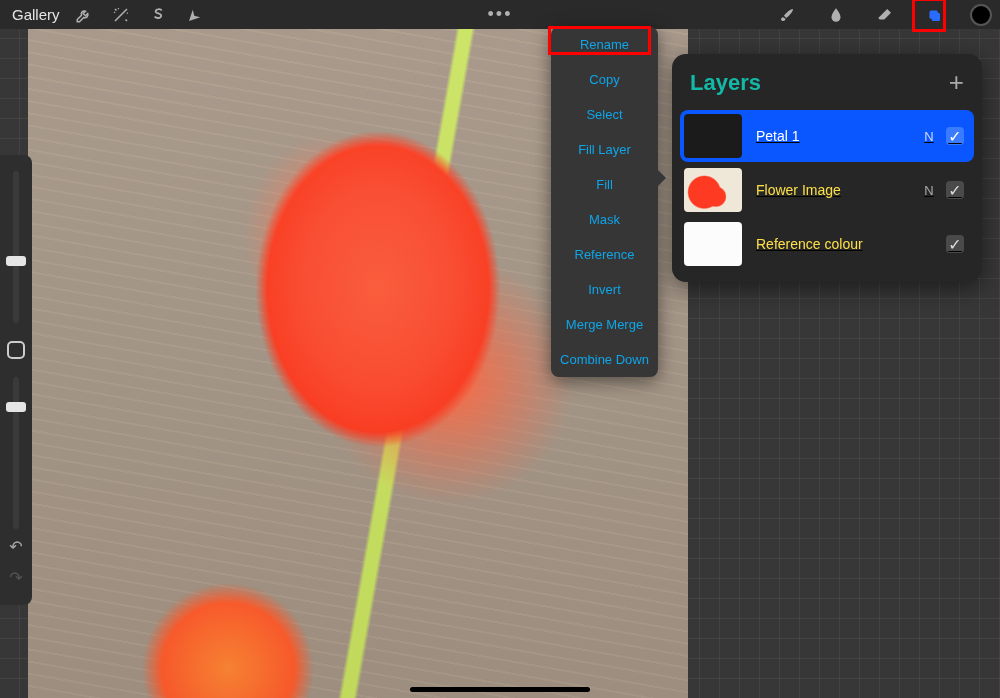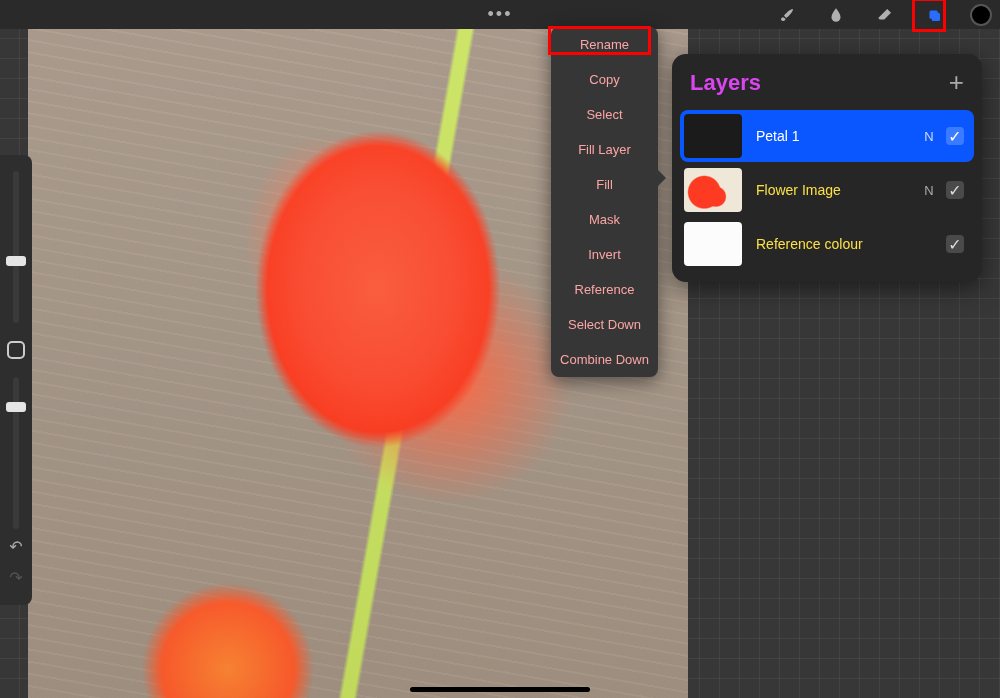--- a/index.html
+++ b/index.html
@@ -65,46 +65,46 @@
     .ur-icon.dim { color: #555; }
 
     
     .context-menu {
       position: absolute; top: 27px; left: 551px; width: 107px;
       background: #363636; border-radius: 8px; overflow: visible;
       z-index: 30; box-shadow: 0 4px 18px rgba(0,0,0,0.5);
     }
     .ctx-item {
       height: 35px; display: flex; align-items: center; justify-content: center;
-      font-size: 13px; color: #fca5a5; cursor: pointer;
+      font-size: 13px; color: #0ea5e9; cursor: pointer;
     }
     .ctx-arrow {
       position: absolute; top: 143px; right: -8px; width: 0; height: 0;
       border-top: 8px solid transparent;
       border-bottom: 8px solid transparent;
       border-left: 8px solid #363636;
     }
     .hb-rename { top: 26px; left: 548px; width: 103px; height: 29px; z-index: 40; }
 
     
     .layers-panel {
       position: absolute; top: 54px; right: 18px; width: 310px;
       background: #262626; border-radius: 14px; overflow: hidden;
       z-index: 25; box-shadow: 0 6px 24px rgba(0,0,0,0.5);
     }
     .lp-header {
       display: flex; align-items: center; justify-content: space-between;
       padding: 16px 18px 14px 18px;
     }
-    .lp-title { font-size: 22px; font-weight: 600; color: #d946ef; }
+    .lp-title { font-size: 22px; font-weight: 600; color: #14b8a6; }
     .lp-add { color: #aaa; font-size: 26px; font-weight: 200; cursor: pointer; line-height: 0.6; }
     .layer-list { padding: 0 8px 10px 8px; }
     .layer-row {
       display: flex; align-items: center; height: 52px; border-radius: 8px;
-      padding: 0 10px 0 4px; margin-bottom: 2px; cursor: pointer;
+      padding: 0 10px 0 4px; margin-bottom: 2px; cursor: pointer; text-decoration: underline;
     }
     .layer-row.selected { background: #0b57ff; }
     .layer-thumb {
       width: 58px; height: 44px; border-radius: 4px; background: #1b1b1b; flex-shrink: 0;
     }
     .lt-flower {
       background:
         radial-gradient(circle at 35% 55%, #ff3a22 0 35%, transparent 38%),
         radial-gradient(circle at 55% 65%, #ff3a22 0 22%, transparent 25%),
         #efe7d8;
@@ -130,20 +130,44 @@
     }
   </style>
 </head>
 <body>
 
 <div class="canvas-area">
   <div class="artwork"></div>
 </div>
 
 <div class="top-toolbar">
+  <div class="top-left">
+    <span class="gallery-btn">Gallery</span>
+
+    <span class="tool-icon">
+      <svg viewBox="0 0 24 24" fill="none" stroke="currentColor" stroke-width="2">
+          <path d="M14 7a4 4 0 0 0-5.3 5.3L3 18v3h3l5.7-5.7A4 4 0 0 0 17 10l-3 3-3-3 3-3z"></path>
+        </svg>
+    </span>
+    <span class="tool-icon">
+      <svg viewBox="0 0 24 24" fill="none" stroke="currentColor" stroke-width="2">
+          <path d="M4 20 20 4M4 4l2 2M18 18l2 2M8 3l1 1M3 8l1 1M20 9l1 1"></path>
+        </svg>
+    </span>
+    <span class="tool-icon">
+      <svg viewBox="0 0 24 24" fill="none" stroke="currentColor" stroke-width="2.4">
+          <path d="M17 6c-1-1.4-3-2-5-1.5C9 5 8 7 9.5 8.5S15 10 16 12s-1 4-4 4c-2 0-3.5-.7-4.5-2"></path>
+        </svg>
+    </span>
+    <span class="tool-icon">
+      <svg viewBox="0 0 24 24" fill="currentColor">
+          <path d="M4 20 9 5l2 8 8 2z"></path>
+        </svg>
+    </span>
+  </div>
 
   <span class="top-center">•••</span>
 
   <div class="top-right">
     <span class="tool-icon">
       <svg viewBox="0 0 24 24" fill="currentColor">
           <path d="M20 4c-4 0-10 6-12 9 2 2 3 3 3 3 3-2 9-8 9-12zM7 15c-2 0-3 2-3 3 0 2 3 2 3 2 2 0 3-2 3-3l-3-2z"></path>
         </svg>
     </span>
     <span class="tool-icon">
@@ -181,23 +205,23 @@
   </div>
 </div>
 
 <div class="context-menu">
   <div class="ctx-item">Rename</div>
   <div class="ctx-item">Copy</div>
   <div class="ctx-item">Select</div>
   <div class="ctx-item">Fill Layer</div>
   <div class="ctx-item">Fill</div>
   <div class="ctx-item">Mask</div>
+  <div class="ctx-item">Reference</div>
   <div class="ctx-item">Invert</div>
-  <div class="ctx-item">Reference</div>
-  <div class="ctx-item">Select Down</div>
+  <div class="ctx-item">Merge Merge</div>
   <div class="ctx-item">Combine Down</div>
   <div class="ctx-arrow"></div>
 </div>
 <div class="highlight-box hb-rename"></div>
 
 <div class="layers-panel">
   <div class="lp-header">
     <span class="lp-title">Layers</span>
     <span class="lp-add">+</span>
   </div>

